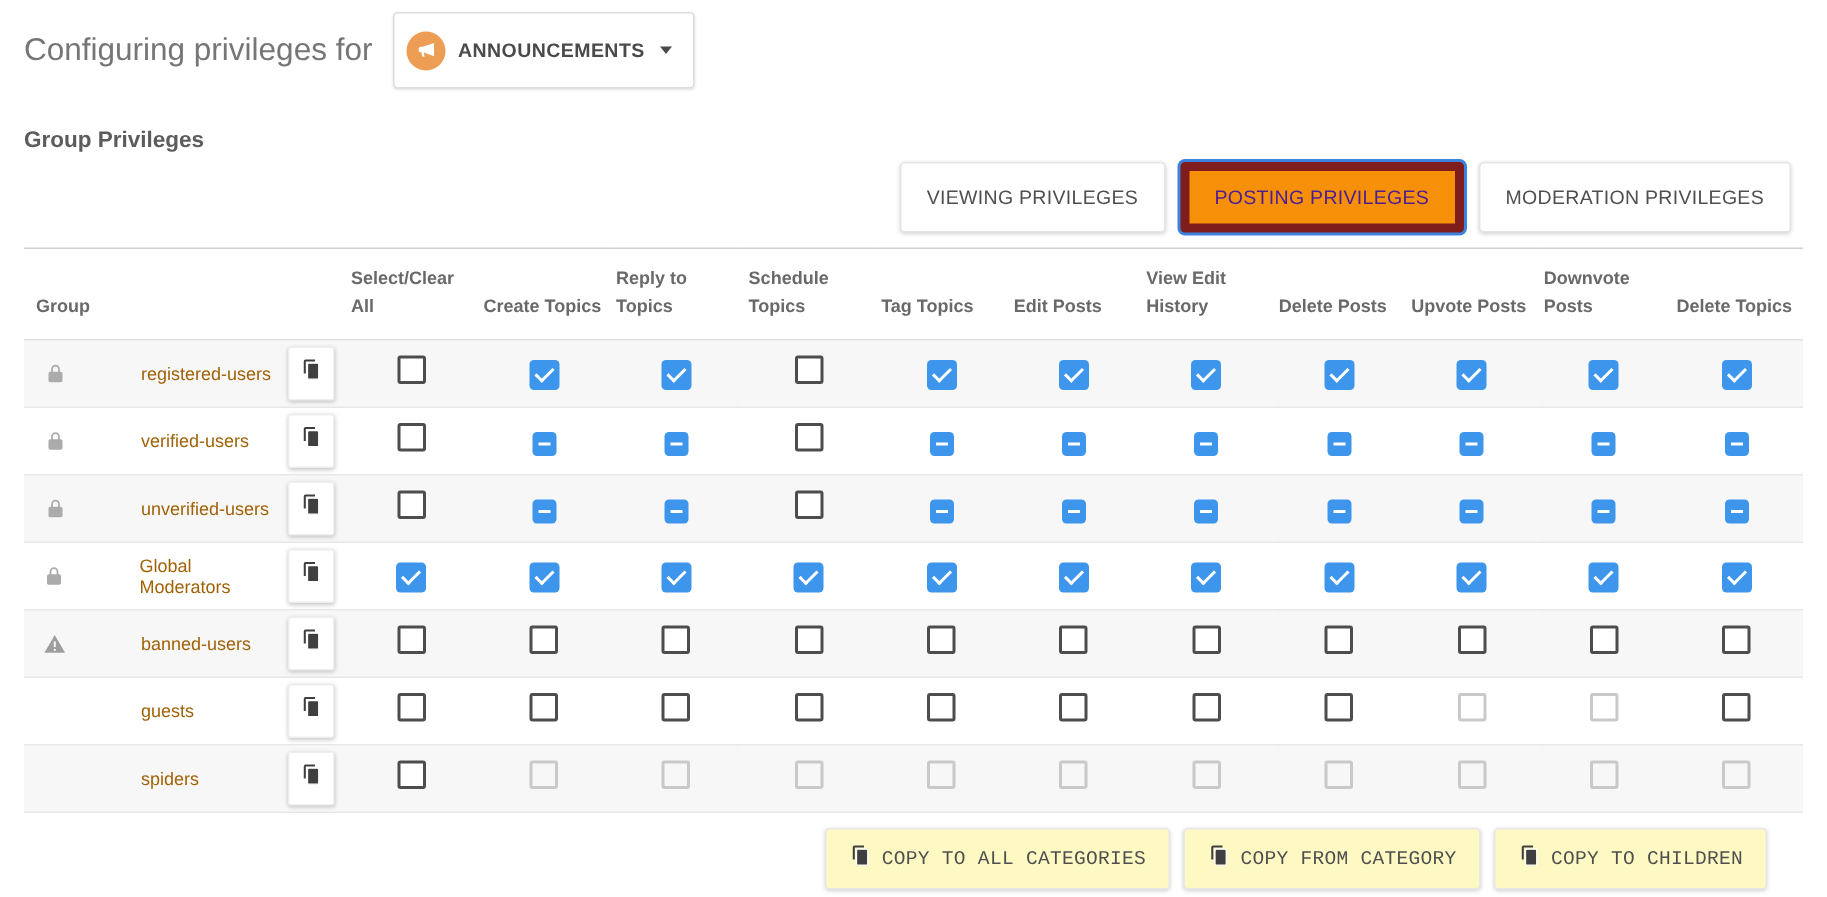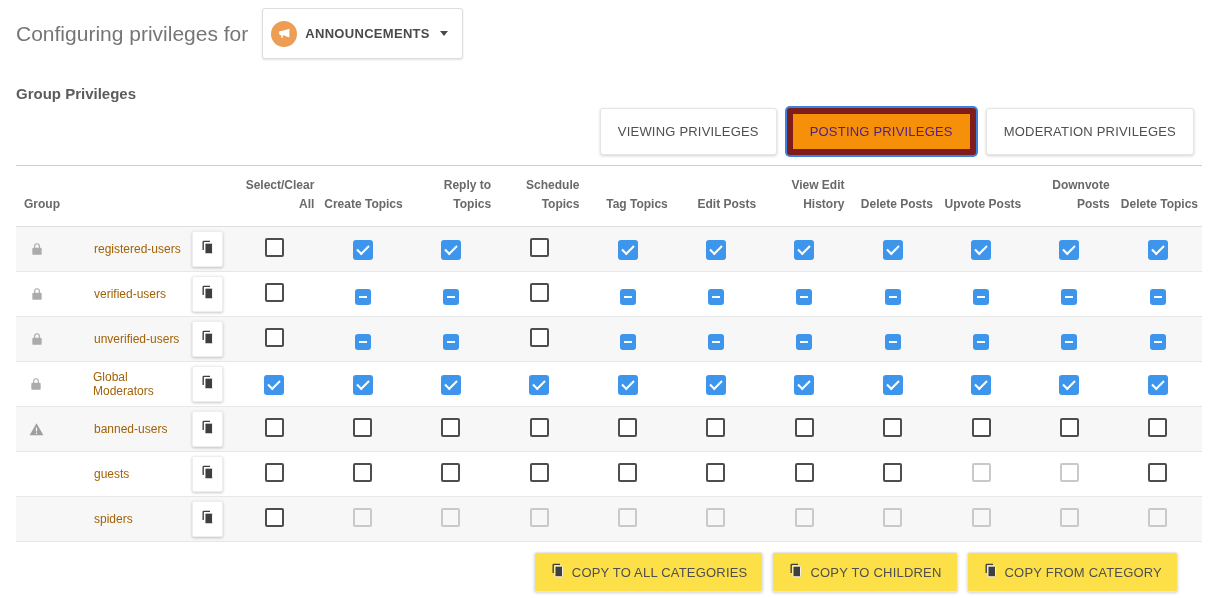--- a/index.html
+++ b/index.html
@@ -41,21 +41,21 @@
   .tab-btn.active {
     color:#4c1d95; border:6px solid #7f1d1d;
     box-shadow:0 0 0 2px #3c82e0;
   }
 
   
   table { width:100%; border-collapse:collapse; table-layout:fixed; }
   thead tr { border-top:1px solid #cfcfcf; border-bottom:1px solid #e0e0e0; }
   th {
     font-size:12px; font-weight:bold; color:#696969;
-    text-align:right; vertical-align:bottom;
+    text-align:left; vertical-align:bottom;
     padding:10px 4px 13px 4px; line-height:1.55; background:#fff;
   }
   th.col-group { width:168px; text-align:left; padding-left:8px; }
   th.col-copy  { width:46px; }
   tbody tr { border-top:1px solid #e7e7e7; height:45px; }
   tbody tr:first-child { border-top:none; }
   tbody tr:nth-child(odd) { background:#f7f7f8; }
   tbody tr:last-child { border-bottom:1px solid #e7e7e7; }
   td { text-align:center; vertical-align:middle; }
   td.group-cell { text-align:left; padding-left:13px; }
@@ -78,22 +78,22 @@
     border-left:2px solid #fff; border-bottom:2px solid #fff;
     transform:rotate(-45deg);
   }
   .cb-indeterminate { width:16px; height:16px; border-radius:3px; }
   .cb-indeterminate::after { content:""; width:8px; height:2px; background:#fff; }
 
   
   .footer-actions { display:flex; justify-content:flex-end; gap:9px; margin:10px 24px 0 0; }
   .footer-btn {
     display:inline-flex; align-items:center; gap:7px;
-    font-family:Liberation Sans, sans-serif; font-size:13px; letter-spacing:.2px; color:#4f4f4f;
-    background:#fde047; border:1px solid #e7e7e7; border-radius:3px;
+    font-family:Liberation Mono, monospace; font-size:13px; letter-spacing:.2px; color:#4f4f4f;
+    background:#fef9c3; border:1px solid #e7e7e7; border-radius:3px;
     padding:10px 15px; cursor:pointer; box-shadow:0 1px 3px rgba(0,0,0,.18);
   }
 </style>
 </head>
 <body>
 
 <div class="page">
 
   <div class="page-header">
     <span class="page-title">Configuring privileges for</span>
@@ -341,24 +341,24 @@
             <path fill="#3f3f3f" d="M16 1H6a2 2 0 0 0-2 2v13h2.2V3.2H16V1z"></path>
             <rect x="8" y="5" width="12" height="17" rx="1.6" fill="#3f3f3f" stroke="#fff" stroke-width="1.4"></rect>
           </svg></span>
         <span>COPY TO ALL CATEGORIES</span>
       </button>
       <button class="footer-btn">
         <span><svg viewBox="0 0 24 24" width="15" height="15" aria-hidden="true">
             <path fill="#3f3f3f" d="M16 1H6a2 2 0 0 0-2 2v13h2.2V3.2H16V1z"></path>
             <rect x="8" y="5" width="12" height="17" rx="1.6" fill="#3f3f3f" stroke="#fff" stroke-width="1.4"></rect>
           </svg></span>
-        <span>COPY TO CHILDREN</span>
+        <span>COPY FROM CATEGORY</span>
       </button>
       <button class="footer-btn">
         <span><svg viewBox="0 0 24 24" width="15" height="15" aria-hidden="true">
             <path fill="#3f3f3f" d="M16 1H6a2 2 0 0 0-2 2v13h2.2V3.2H16V1z"></path>
             <rect x="8" y="5" width="12" height="17" rx="1.6" fill="#3f3f3f" stroke="#fff" stroke-width="1.4"></rect>
           </svg></span>
-        <span>COPY FROM CATEGORY</span>
+        <span>COPY TO CHILDREN</span>
       </button>
     </div>
 
 </div>
 
 </body></html>

